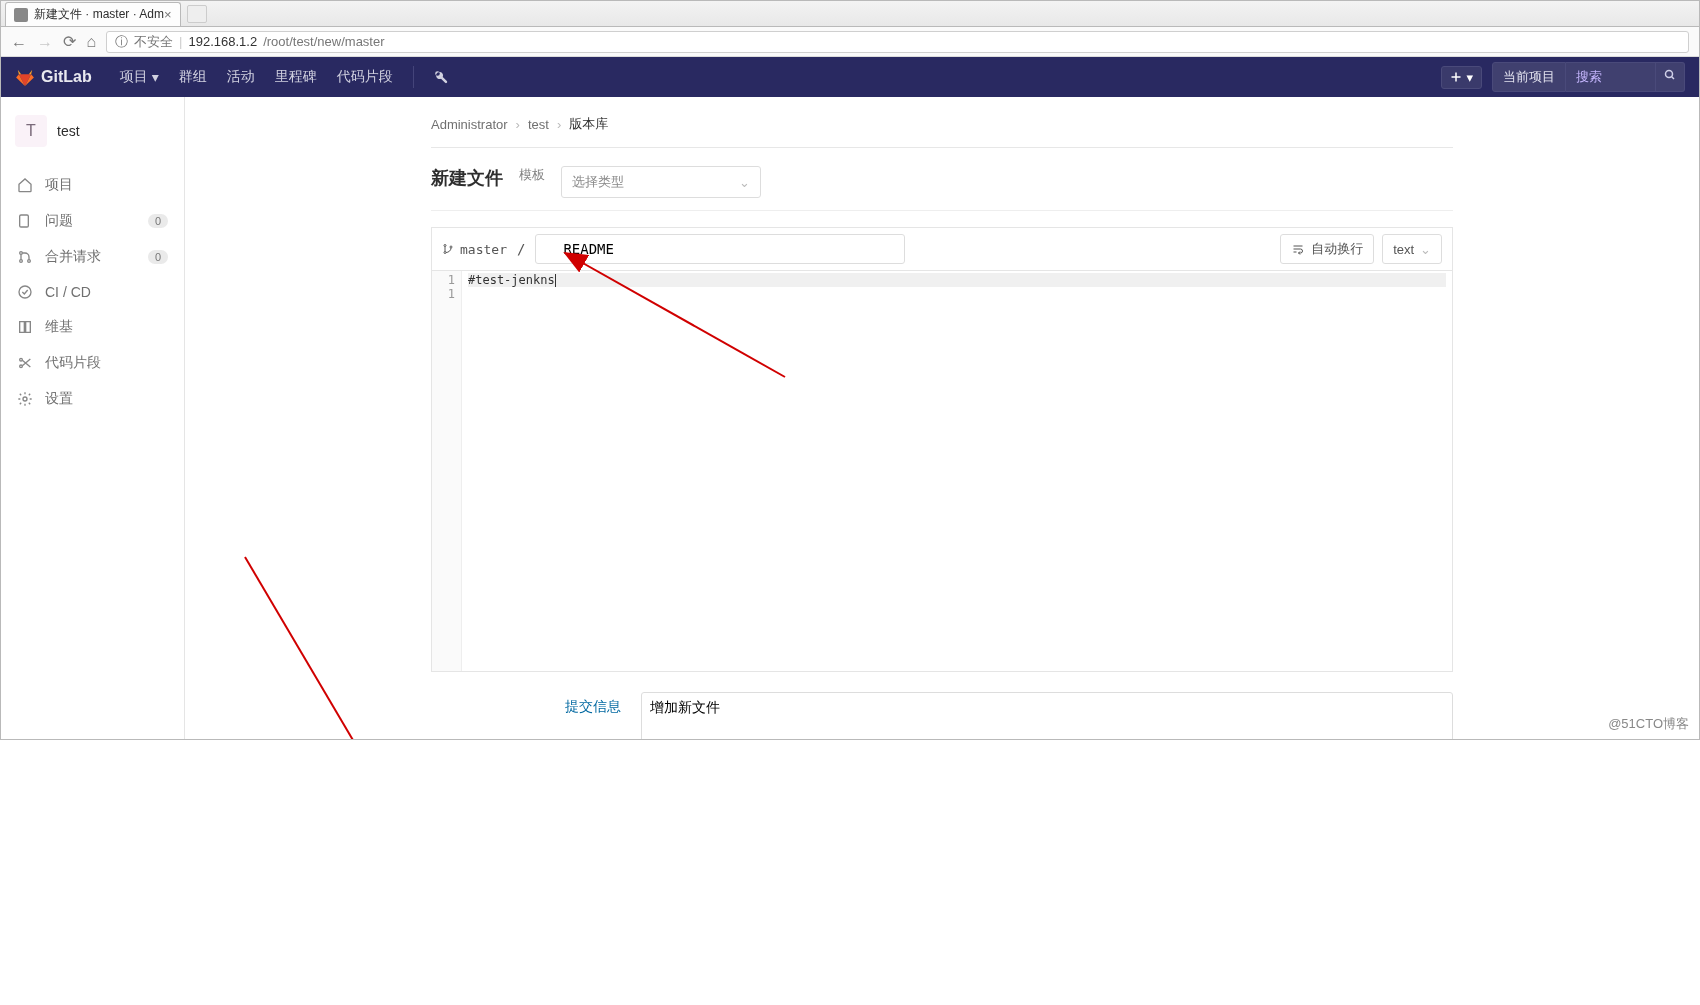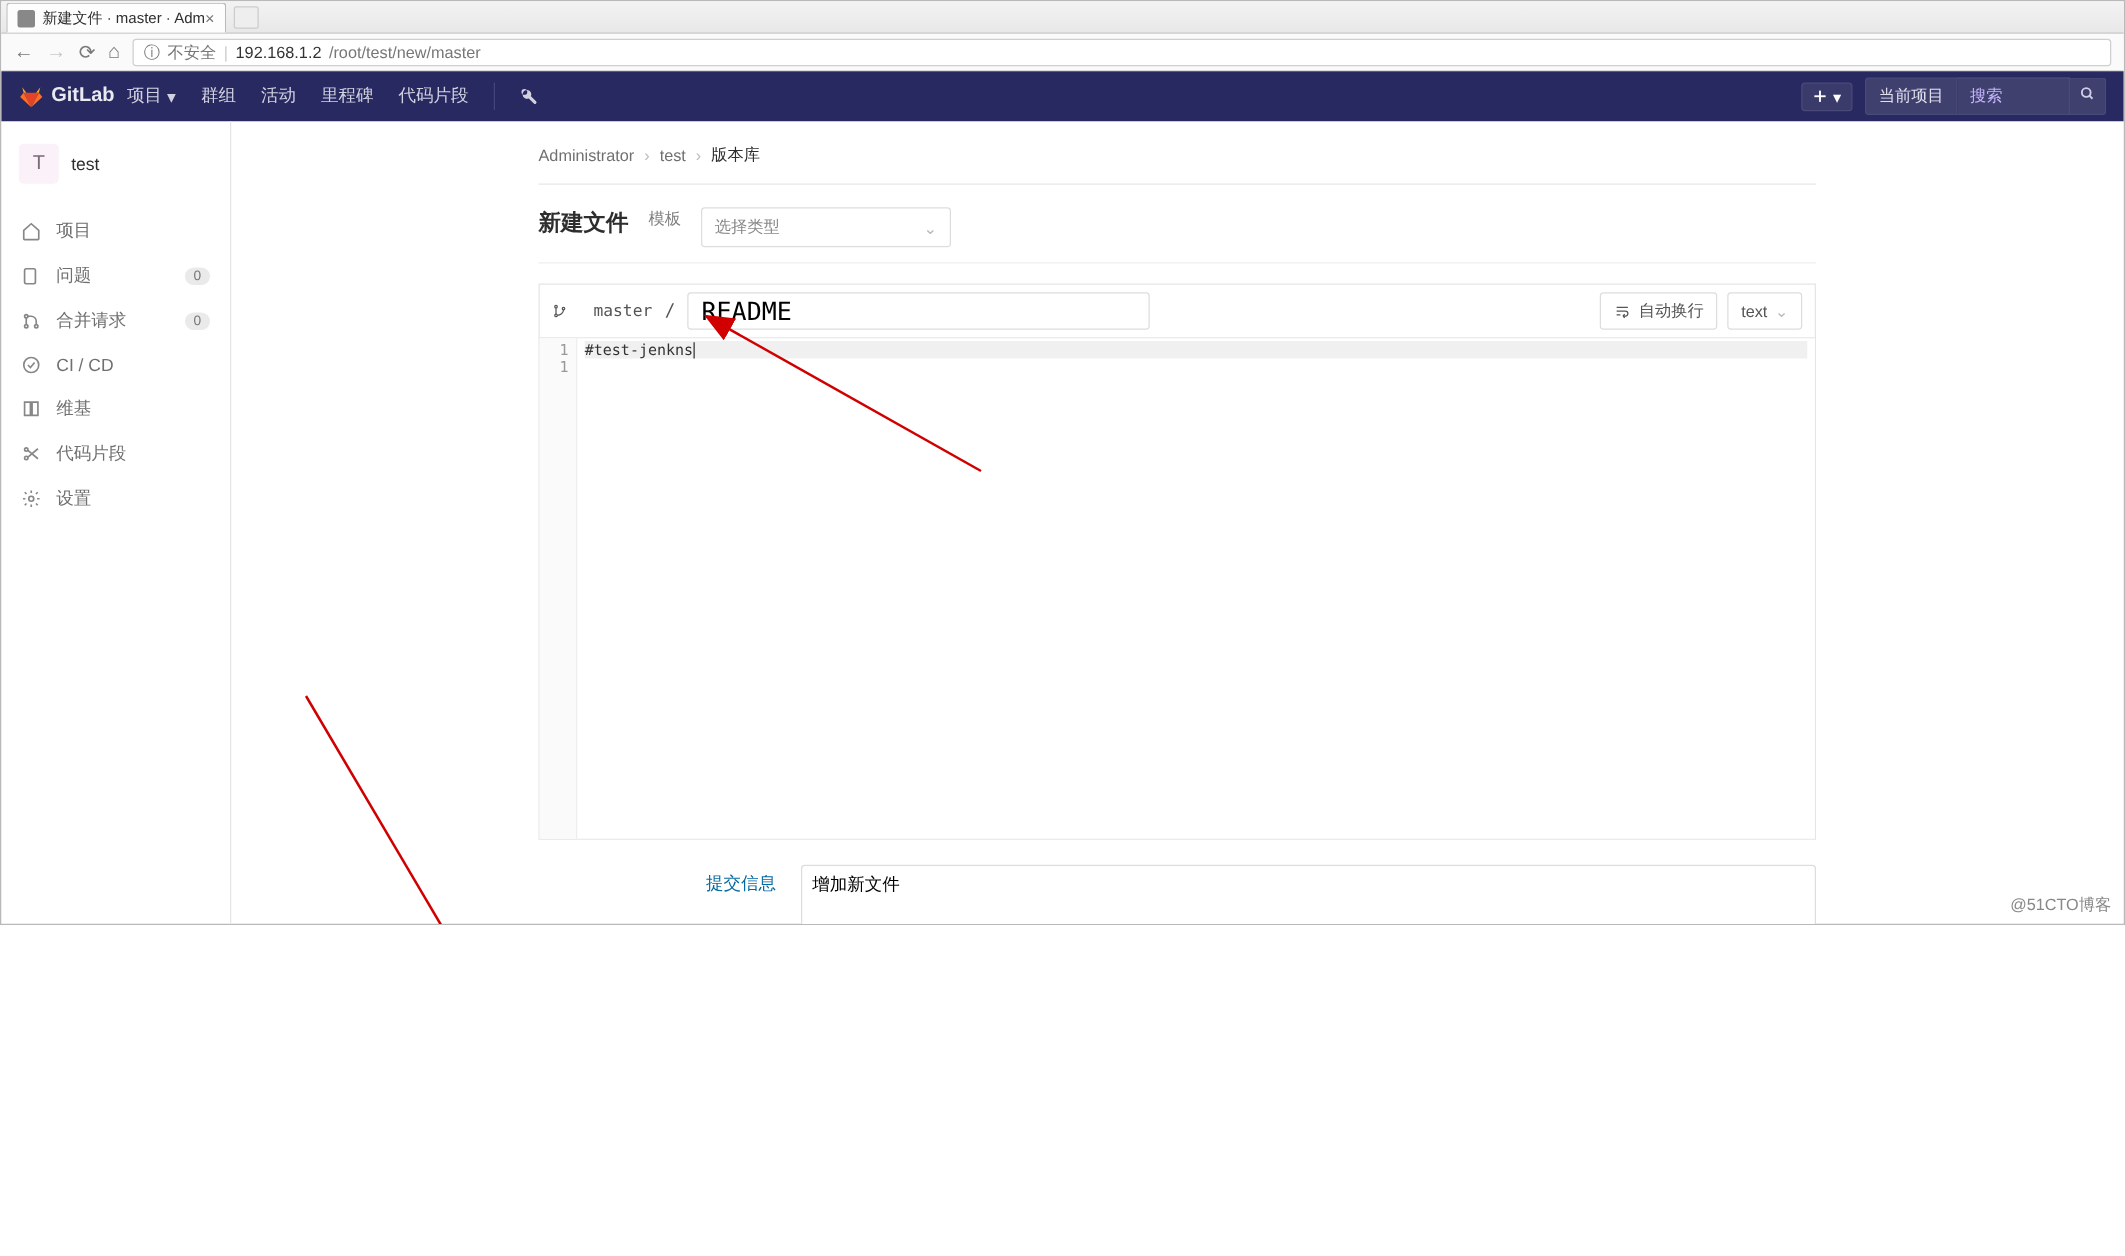--- a/index.html
+++ b/index.html
@@ -16,21 +16,21 @@
   .nav-icon { color: #7a7a7a; font-size: 16px; cursor: pointer; }
   .nav-icon.disabled { color: #c8c8c8; }
   .url-box { flex: 1; height: 22px; border: 1px solid #cfcfcf; border-radius: 3px; background: #fff; display: flex; align-items: center; padding: 0 8px; font-size: 13px; color: #555; gap: 6px; }
   .url-info { color: #777; }
   .url-sep { color: #ccc; }
   .url-path { color: #777; }
   .url-host { color: #333; }
 
   
   .gl-navbar { height: 40px; background: #292961; display: flex; align-items: center; padding: 0 14px; color: #e9e9f0; font-size: 14px; }
-  .gl-logo { display: flex; align-items: center; gap: 6px; }
+  .gl-logo { display: flex; align-items: center; gap: 6px; margin-right: 18px; }
   .gl-logo .tanuki { width: 20px; height: 20px; }
   .gl-brand { font-weight: 600; font-size: 16px; }
   .gl-navitem { padding: 0 10px; height: 40px; display: flex; align-items: center; gap: 4px; cursor: pointer; color: #d1d1e0; }
   .gl-sep { width: 1px; height: 22px; background: #44447a; margin: 0 10px; }
   .gl-right { margin-left: auto; display: flex; align-items: center; gap: 10px; }
   .gl-plus { background: #3a3a6b; border: 1px solid #4a4a7a; border-radius: 3px; color: #fff; padding: 3px 8px; display: flex; gap: 4px; align-items: center; font-size: 13px; }
   .gl-curproj { background: #40406f; border: 1px solid #4a4a7a; border-radius: 3px 0 0 3px; color: #e0e0ee; padding: 5px 10px; font-size: 13px; }
   .gl-search { background: #40406f; border: 1px solid #4a4a7a; border-left: none; color: #c4b5fd; padding: 5px 10px; font-size: 13px; width: 90px; }
   .gl-search-icon { background: #40406f; border: 1px solid #4a4a7a; border-left: none; border-radius: 0 3px 3px 0; color: #d0d0e8; padding: 5px 8px; }
 
@@ -50,23 +50,23 @@
   .breadcrumb .active { color: #2e2e2e; font-weight: 500; }
   
   .header-row { display: flex; align-items: flex-start; gap: 16px; padding: 18px 0 12px; border-bottom: 1px solid #eee; }
   .page-title { font-size: 18px; font-weight: 600; }
   .template-label { color: #808080; font-size: 13px; }
   .template-select { width: 200px; height: 32px; border: 1px solid #ddd; border-radius: 3px; background: #fff; display: flex; align-items: center; padding: 0 10px; font-size: 13px; color: #888; justify-content: space-between; }
 
   
   .editor-wrap { border: 1px solid #e5e5e5; margin-top: 16px; }
   .editor-bar { display: flex; align-items: center; padding: 6px 10px; gap: 10px; border-bottom: 1px solid #e5e5e5; }
-  .branch-chip { font-family: Menlo, Consolas, monospace; font-size: 13px; color: #555; display: flex; gap: 21px; align-items: center; }
+  .branch-chip { font-family: Menlo, Consolas, monospace; font-size: 13px; color: #555; display: flex; gap: 6px; align-items: center; }
   .path-sep { font-family: Menlo, Consolas, monospace; color: #555; }
-  .filename-input { border: 1px solid #ddd; border-radius: 3px; height: 30px; padding: 0 10px; font-size: 20px; font-family: Menlo, Consolas, monospace; width: 370px; }
+  .filename-input { border: 1px solid #ddd; border-radius: 3px; height: 30px; padding: 0 27px; font-size: 14px; font-family: Menlo, Consolas, monospace; width: 370px; }
   .editor-right { margin-left: auto; display: flex; gap: 8px; }
   .ed-btn { border: 1px solid #ddd; background: #fff; border-radius: 3px; height: 30px; padding: 0 10px; font-size: 13px; color: #555; display: flex; align-items: center; gap: 6px; }
   
   
   .code-area { display: flex; height: 400px; background: #fff; }
   .gutter { width: 30px; background: #fafafa; border-right: 1px solid #eee; padding-top: 2px; text-align: right; padding-right: 6px; font-family: Menlo, Consolas, monospace; font-size: 12px; color: #999; }
   .code-text { flex: 1; padding: 2px 6px; font-family: Menlo, Consolas, monospace; font-size: 12px; color: #333; }
   .code-line1 { background: #f0f0f0; display: inline-block; min-width: 100%; }
   .cursor { display: inline-block; width: 1px; height: 13px; background: #333; vertical-align: text-bottom; }
 

